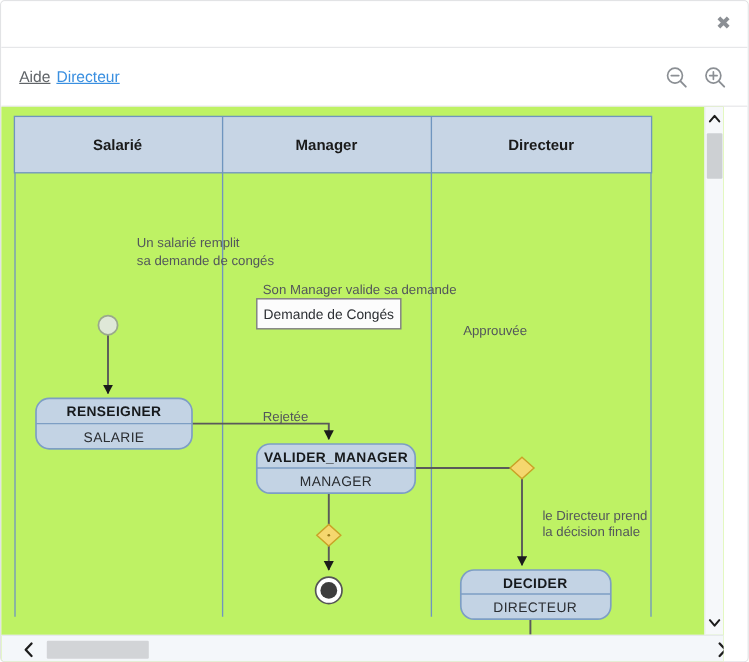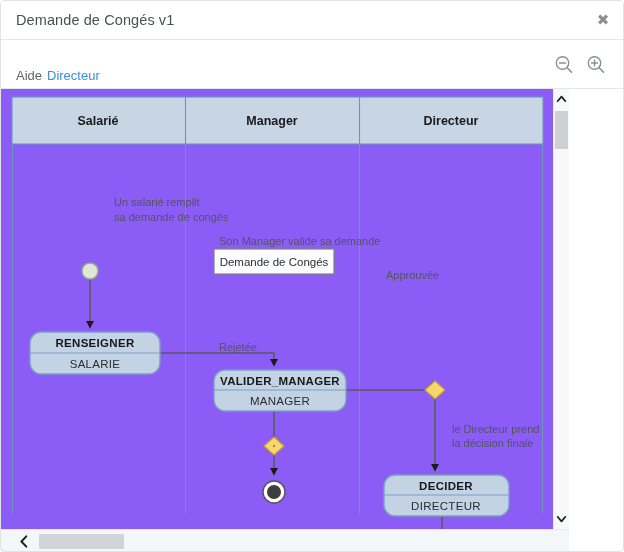--- a/index.html
+++ b/index.html
@@ -60,45 +60,47 @@
   
   .toolbar {
     position: relative;
     height: 49px;
     box-sizing: border-box;
     border-bottom: 1px solid #e6e7e9;
     background: #ffffff;
   }
   .tb-link {
     position: absolute;
-    top: 28px;
+    top: 16px;
     font-size: 13px;
     white-space: nowrap;
+    text-decoration: underline;
   }
   .tb-aide   { left: 15px;  color: #606468; }
   .tb-graph  { left: 46px;  color: #3a8fe0; cursor: pointer; }
 
   .zoom-btn {
     position: absolute;
     top: 12px;
     width: 26px;
     height: 26px;
     cursor: pointer;
   }
   .zoom-out { right: 46px; }
   .zoom-in  { right: 14px; }
   .zoom-btn svg { display: block; }
 
   
   .canvas-wrap {
     position: relative;
     width: 568px;
     height: 463px;
-    background: #8b5cf6;
+    background: #bef264;
     overflow: hidden;
+    padding-left: 34px;
   }
   .canvas {
     position: absolute;
     left: 0;
     top: 0;
     width: 608px;
     height: 440px;
     overflow: hidden;
   }
   .canvas svg { display: block; }
@@ -195,21 +197,20 @@
     font-size: 11.5px;
     fill: #2c2f33;
   }
 </style>
 </head>
 <body>
 
 <div class="window">
 
   <div class="titlebar">
-    <div class="title-text">Demande de Congés v1</div>
     <div class="close-btn">✖</div>
   </div>
 
   <div class="toolbar">
     <div class="tb-link tb-aide">Aide</div>
     <div class="tb-link tb-graph">Directeur</div>
 
     <div class="zoom-btn zoom-out">
       <svg width="26" height="26" viewBox="0 0 26 26">
         <circle cx="11.5" cy="11" r="6.2" fill="none" stroke="#8b8f94" stroke-width="1.4"></circle>

